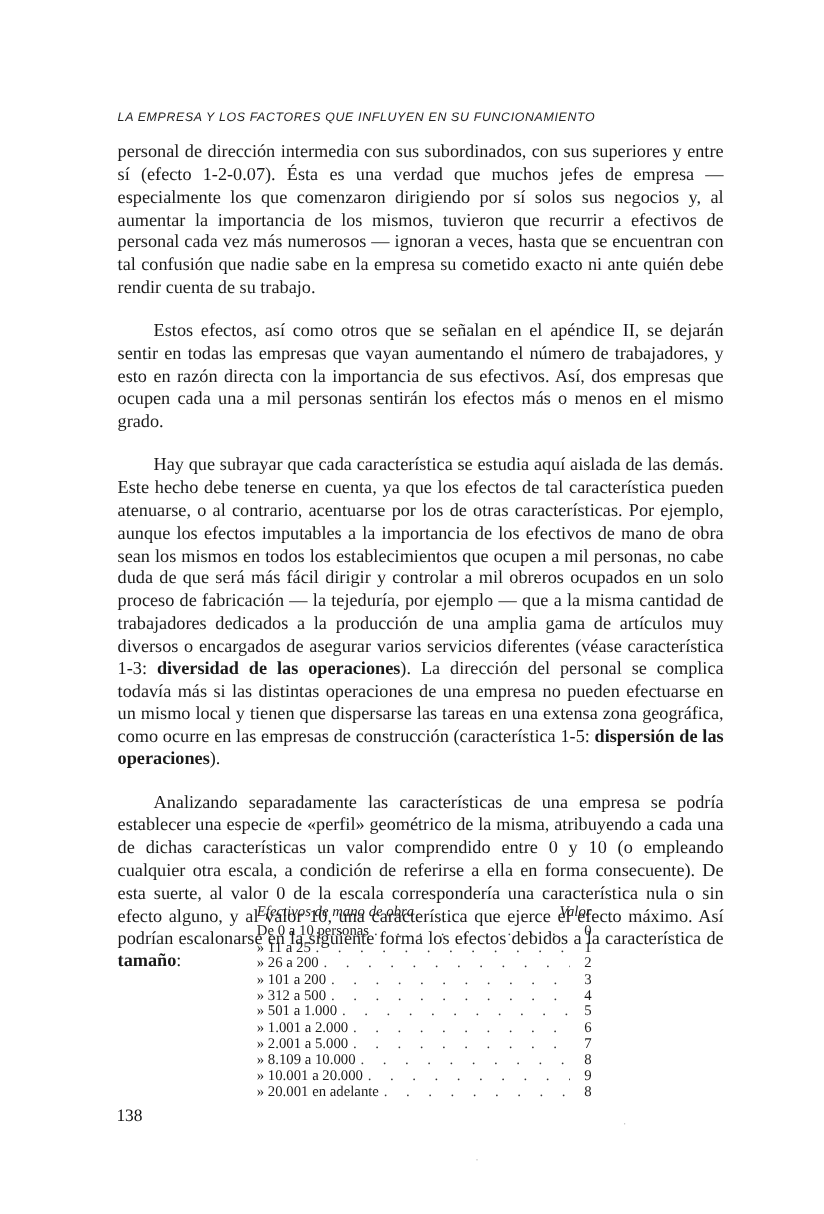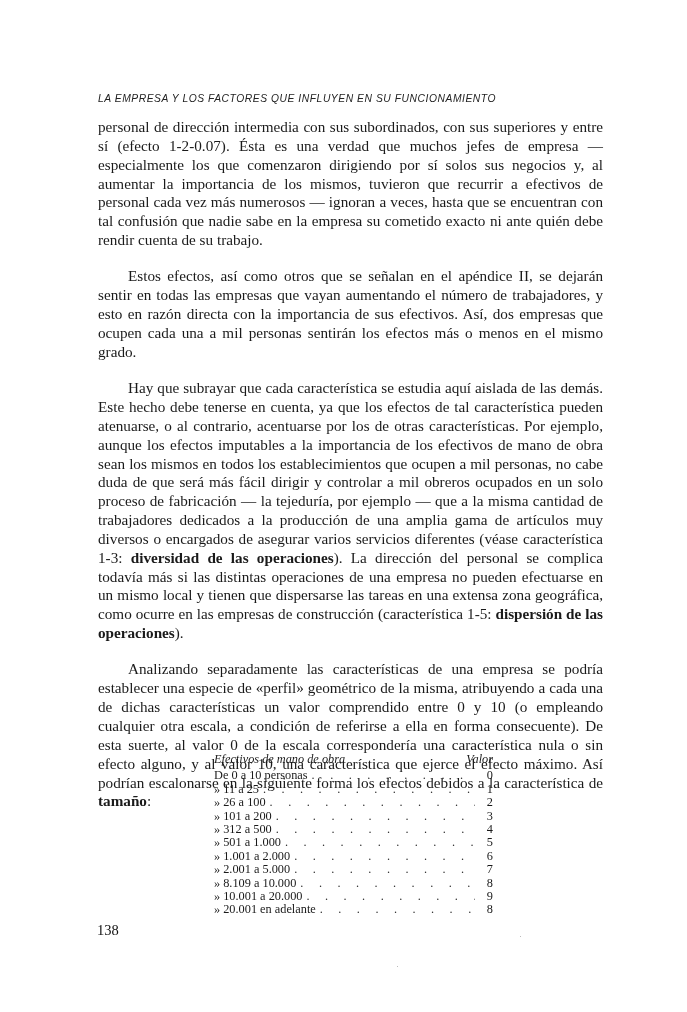--- a/index.html
+++ b/index.html
@@ -56,21 +56,21 @@
         <span class="scale-range">De 0 a 10 personas</span>
         <span class="scale-dots">. . . . . . . . . . . . . . . . . . . . . . .</span>
         <span class="scale-val">0</span>
       </div>
       <div class="scale-row">
         <span class="scale-range">» 11 a 25</span>
         <span class="scale-dots">. . . . . . . . . . . . . . . . . . . . . . .</span>
         <span class="scale-val">1</span>
       </div>
       <div class="scale-row">
-        <span class="scale-range">» 26 a 100</span>
+        <span class="scale-range">» 26 a 200</span>
         <span class="scale-dots">. . . . . . . . . . . . . . . . . . . . . . .</span>
         <span class="scale-val">2</span>
       </div>
       <div class="scale-row">
         <span class="scale-range">» 101 a 200</span>
         <span class="scale-dots">. . . . . . . . . . . . . . . . . . . . . . .</span>
         <span class="scale-val">3</span>
       </div>
       <div class="scale-row">
         <span class="scale-range">» 312 a 500</span>

